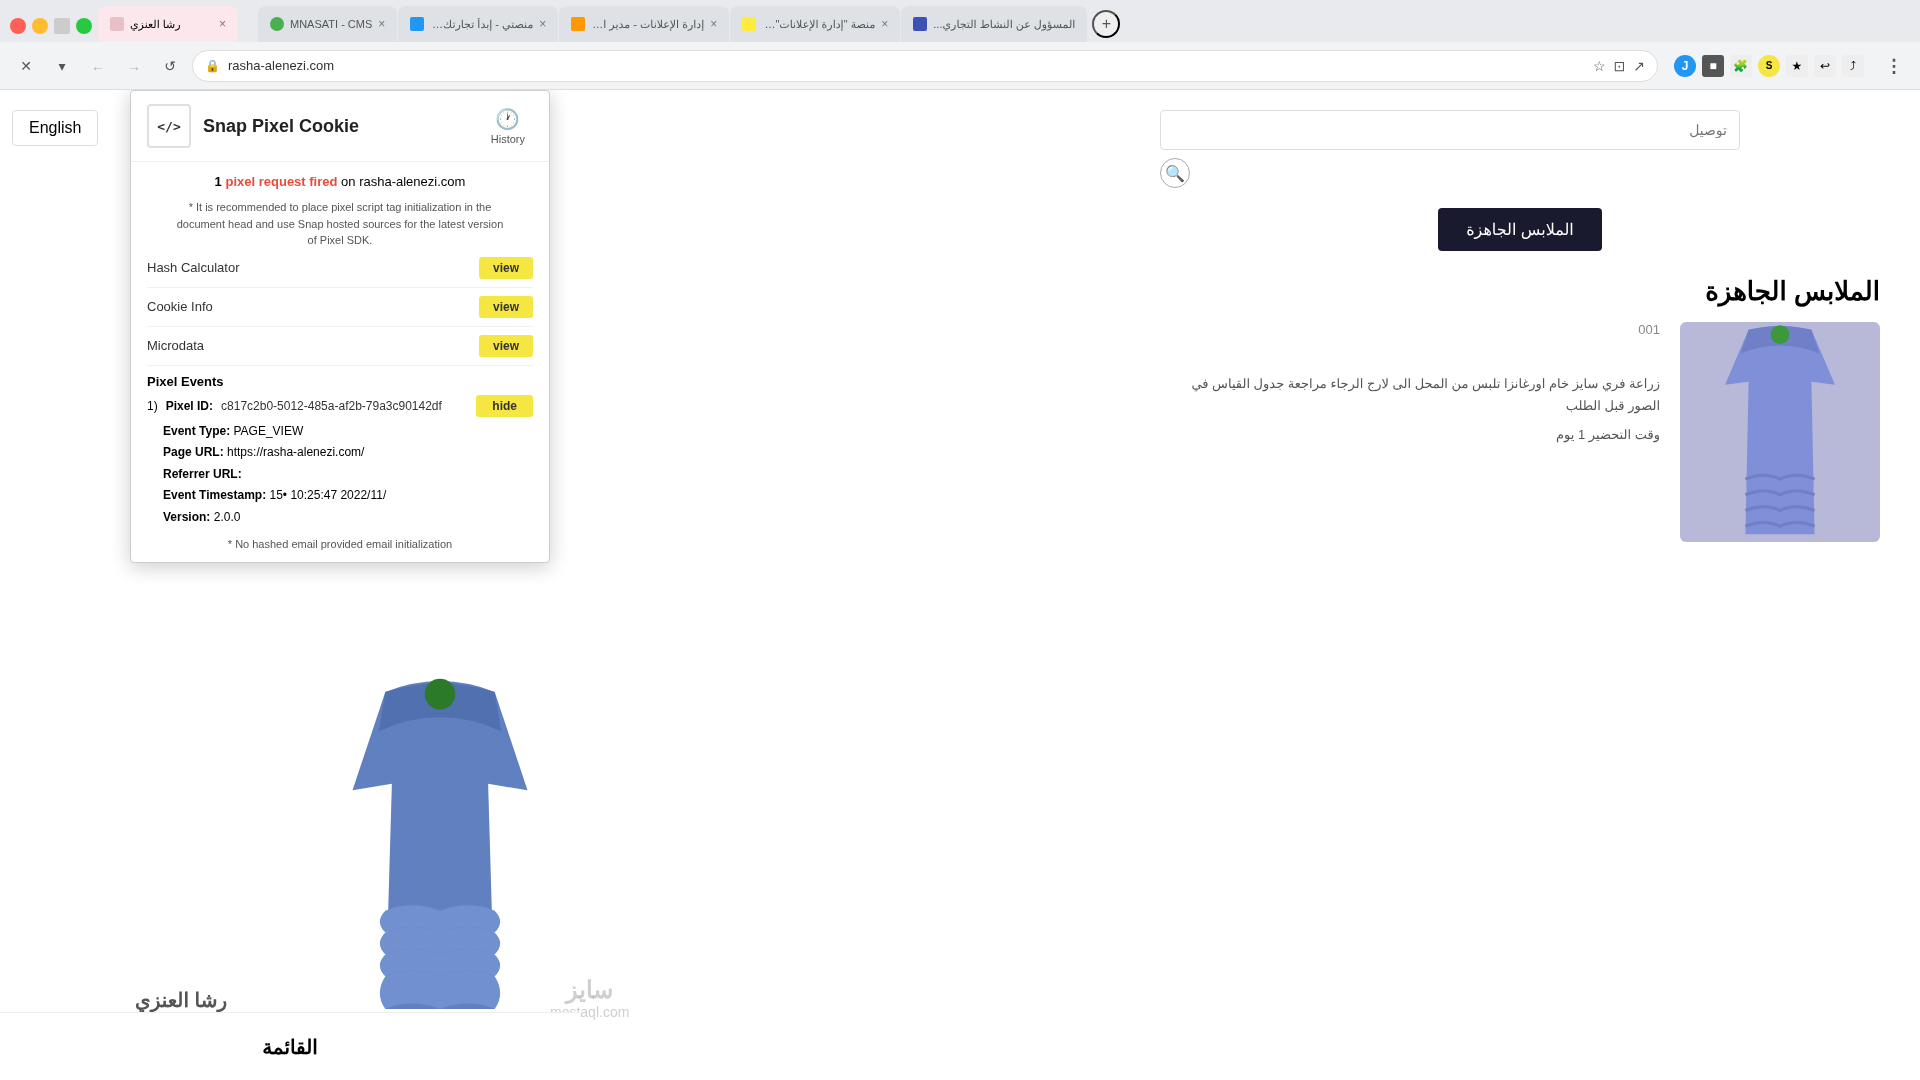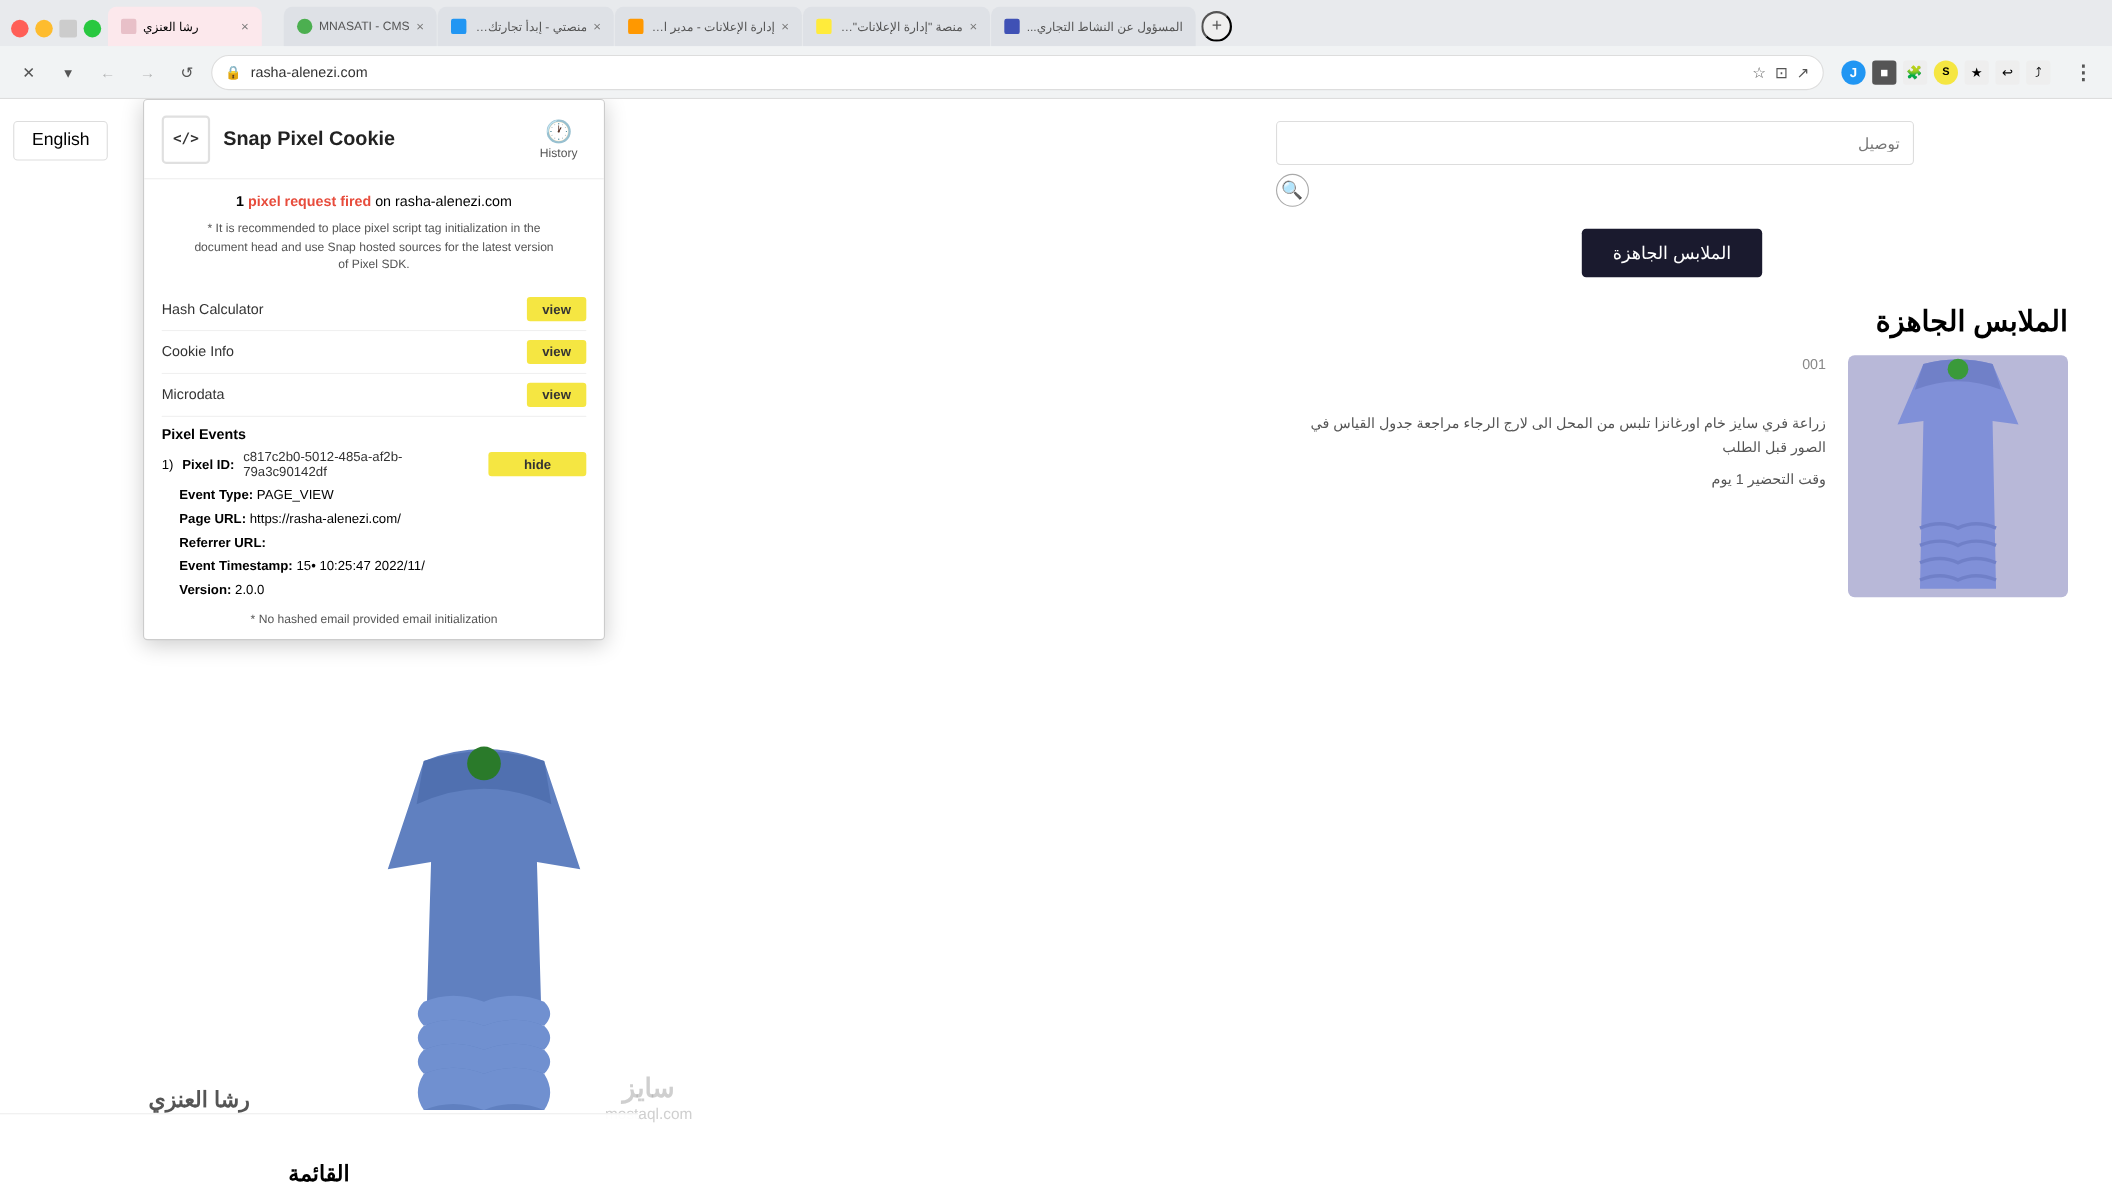--- a/index.html
+++ b/index.html
@@ -135,21 +135,21 @@
       text-align: center;
       margin-bottom: 10px;
     }
     .pixel-fired-msg .count { color: #000; font-weight: bold; }
     .pixel-fired-msg .fired-text { color: #e74c3c; font-weight: bold; }
     .pixel-fired-msg .domain { color: #000; font-weight: bold; }
     .pixel-fired-note {
       font-size: 11px;
       color: #555;
       text-align: center;
-      margin-bottom: 12px;
+      margin-bottom: 0;
       line-height: 1.5;
     }
 
     .info-row {
       display: flex;
       align-items: center;
       padding: 8px 0;
       border-bottom: 1px solid #f0f0f0;
     }
     .info-row-label { flex: 1; font-size: 13px; color: #333; }
@@ -159,21 +159,21 @@
       padding: 4px 14px;
       border-radius: 3px;
       font-size: 12px;
       font-weight: bold;
       cursor: pointer;
       color: #333;
     }
     .hide-btn {
       background: #f5e642;
       border: none;
-      padding: 4px 32px;
+      padding: 4px 16px;
       border-radius: 3px;
       font-size: 12px;
       font-weight: bold;
       cursor: pointer;
       color: #333;
     }
 
     .pixel-events-section { margin-top: 8px; }
     .pixel-events-title { font-weight: bold; font-size: 13px; margin-bottom: 6px; }
     .pixel-item { font-size: 12px; }
@@ -227,21 +227,21 @@
 
     
     .bottom-bar {
       position: absolute;
       bottom: 0;
       left: 0;
       width: 580px;
       height: 68px;
       background: rgba(255,255,255,0.95);
       display: flex;
-      align-items: flex-end;
+      align-items: center;
       justify-content: center;
       font-size: 20px;
       direction: rtl;
       font-weight: bold;
       border-top: 1px solid #eee;
       z-index: 10;
     }
     .tabs-and-controls {
       background: #e8eaed;
       height: 42px;

